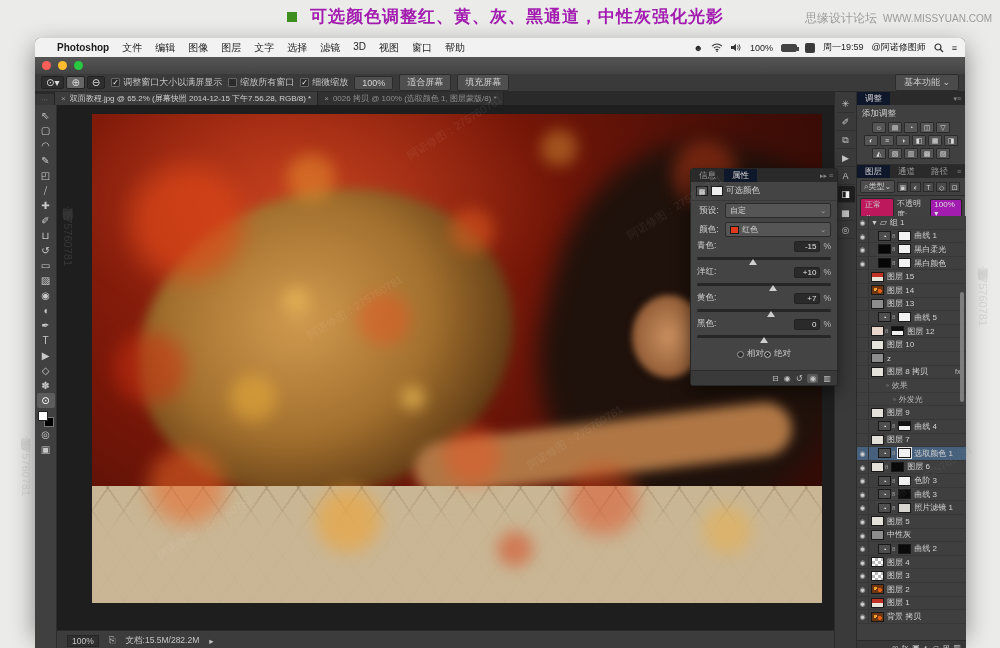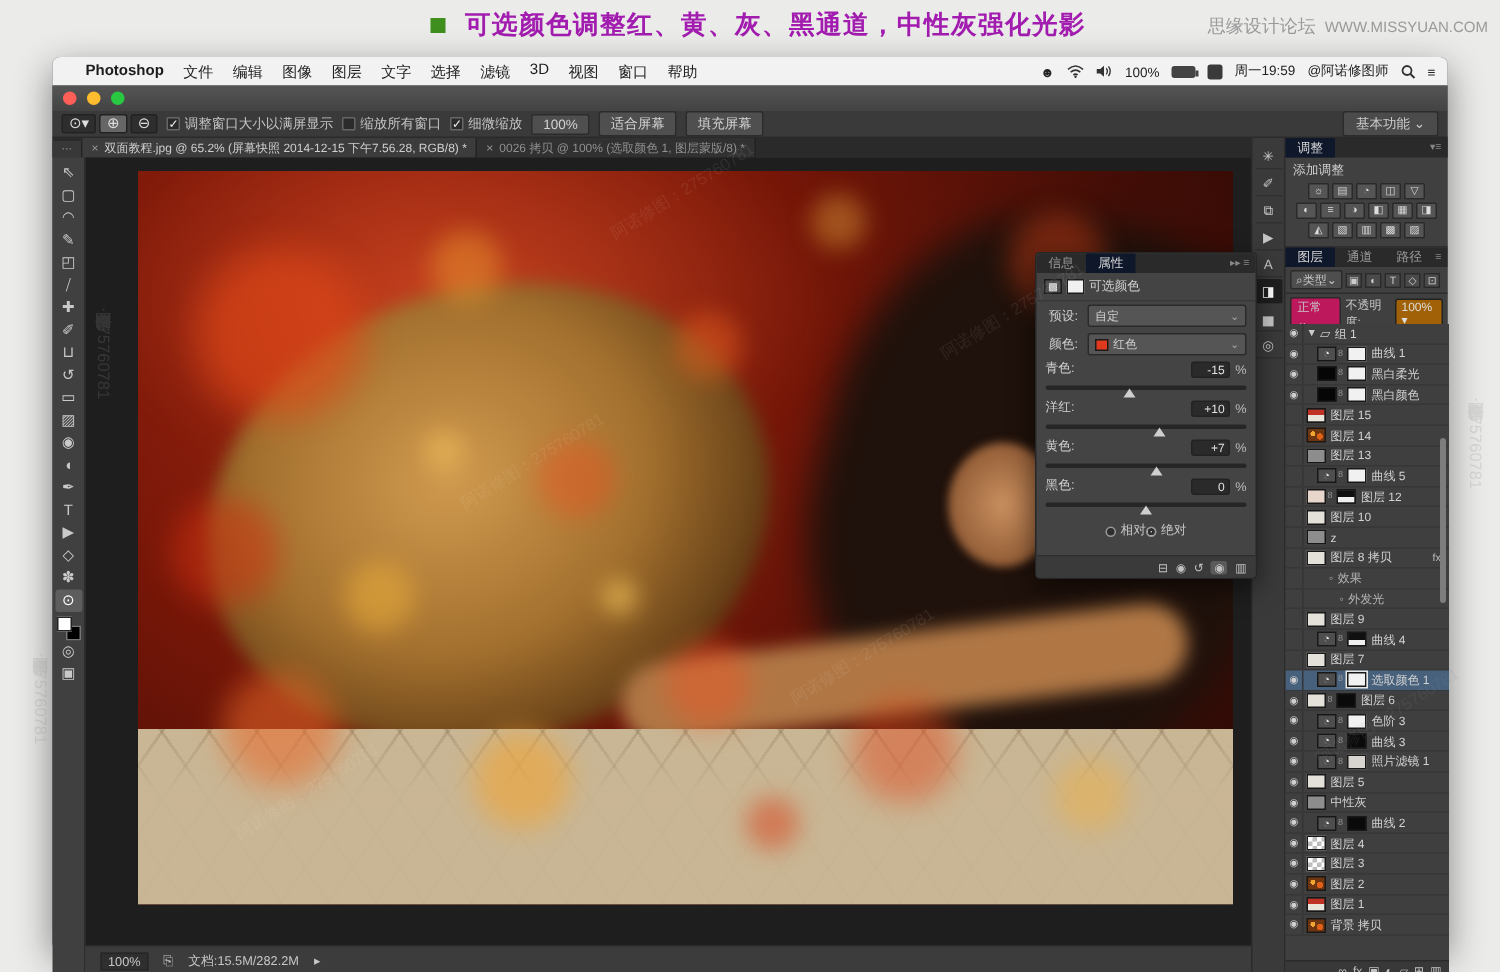--- a/index.html
+++ b/index.html
@@ -75,21 +75,21 @@
   .ptab-x{margin-left:auto;color:#888;line-height:13px;padding-right:4px;font-size:7px;}
   .addadj{padding:3px 5px 1px;color:#cfcfcf;font-size:8.5px;}
   .adjgrid{padding:1px 3px 3px;border-bottom:1px solid #2d2d2d;}
   .adjrow{display:flex;justify-content:center;gap:2px;margin-bottom:2px;}
   .adjic{width:14px;height:11px;background:#555;border:1px solid #2a2a2a;border-radius:1px;color:#ddd;font-size:7px;line-height:10px;text-align:center;}
   .lfilter{display:flex;align-items:center;gap:2px;padding:2px 3px;border-bottom:1px solid #2d2d2d;}
   .fsel{background:#4e4e4e;border:1px solid #2a2a2a;border-radius:2px;padding:0 3px;font-size:8px;}
   .fic{width:11px;height:10px;background:#4a4a4a;border:1px solid #2a2a2a;color:#ccc;font-size:7px;line-height:9px;text-align:center;}
   .blendrow,.lockrow{display:flex;align-items:center;gap:3px;padding:2px 3px;border-bottom:1px solid #2d2d2d;}
   .bsel{background:#be185d;border:1px solid #2a2a2a;border-radius:2px;padding:0 4px;min-width:34px;font-size:8px;}
-  .vbox{background:#a16207;border:1px solid #222;border-radius:2px;padding:0 3px;font-size:8px;color:#ddd;}
+  .vbox{background:#a21caf;border:1px solid #222;border-radius:2px;padding:0 3px;font-size:8px;color:#ddd;}
   .lockic{color:#bbb;font-size:8px;}
 
   .llist{position:absolute;left:0;top:124px;width:109px;height:424px;overflow:hidden;background:#3f3f3f;}
   .lrow{display:flex;align-items:center;height:13.6px;border-bottom:1px solid #373737;padding-right:2px;}
   .lrow.sel{background:#47617d;}
   .leye{width:12px;text-align:center;color:#cfcfcf;font-size:7px;border-right:1px solid #343434;align-self:stretch;line-height:13px;flex:0 0 12px;}
   .th{width:13px;height:10px;border:1px solid #181818;flex:0 0 13px;margin-left:2px;}
   .th-black{background:#060606;}
   .th-gray{background:#8d8d8d;}
   .th-redwhite{background:linear-gradient(180deg,#c03224 45%,#e9e5da 45%);}

